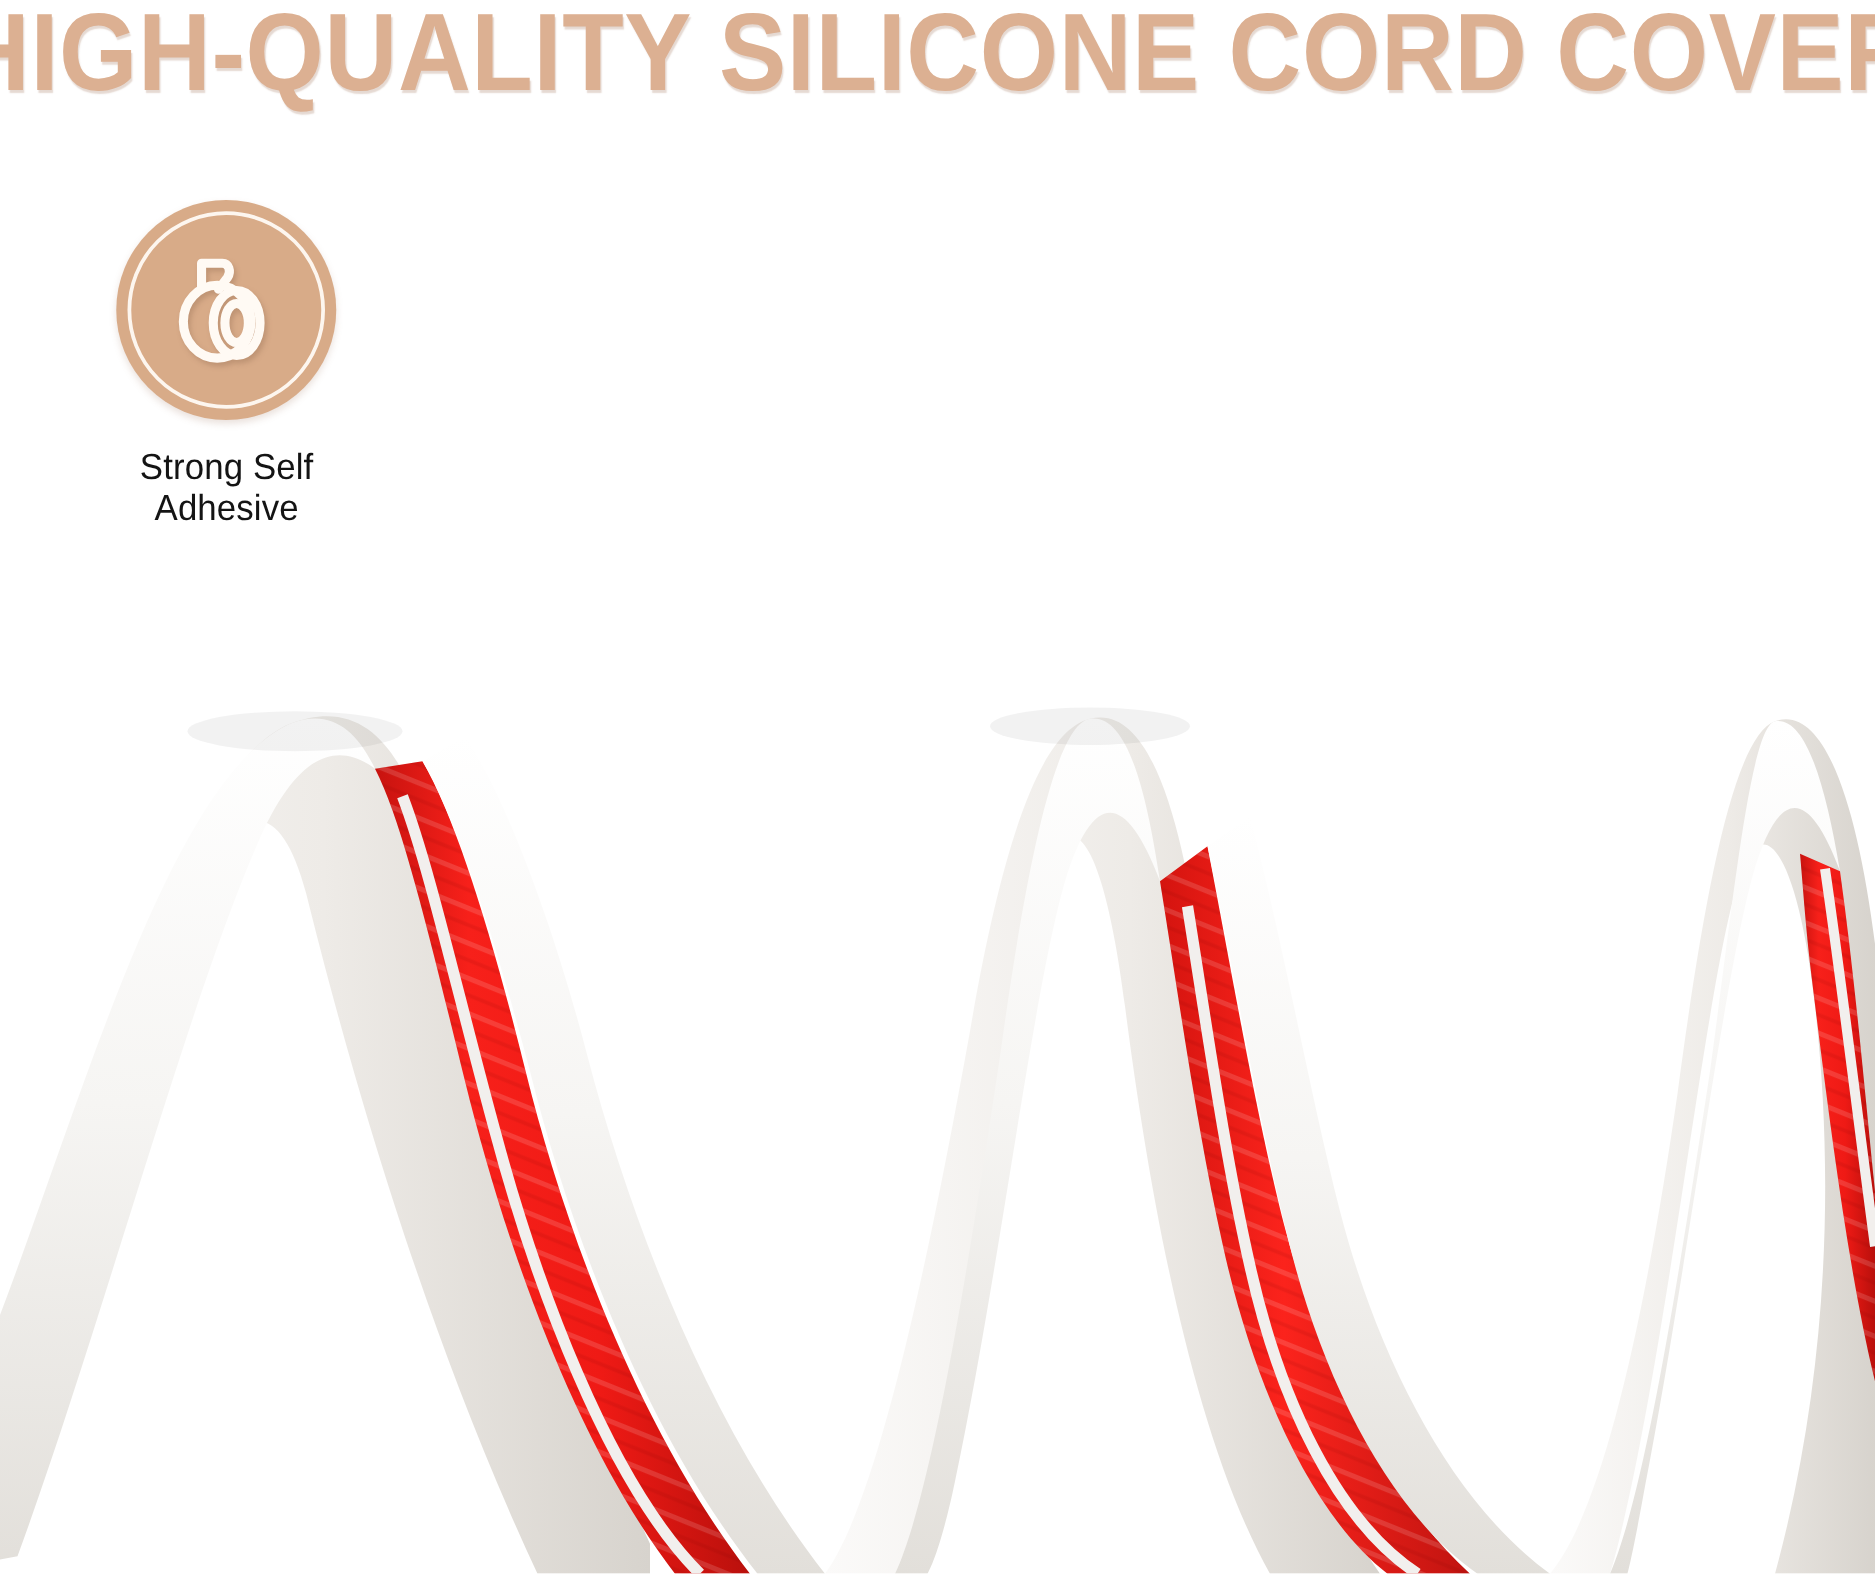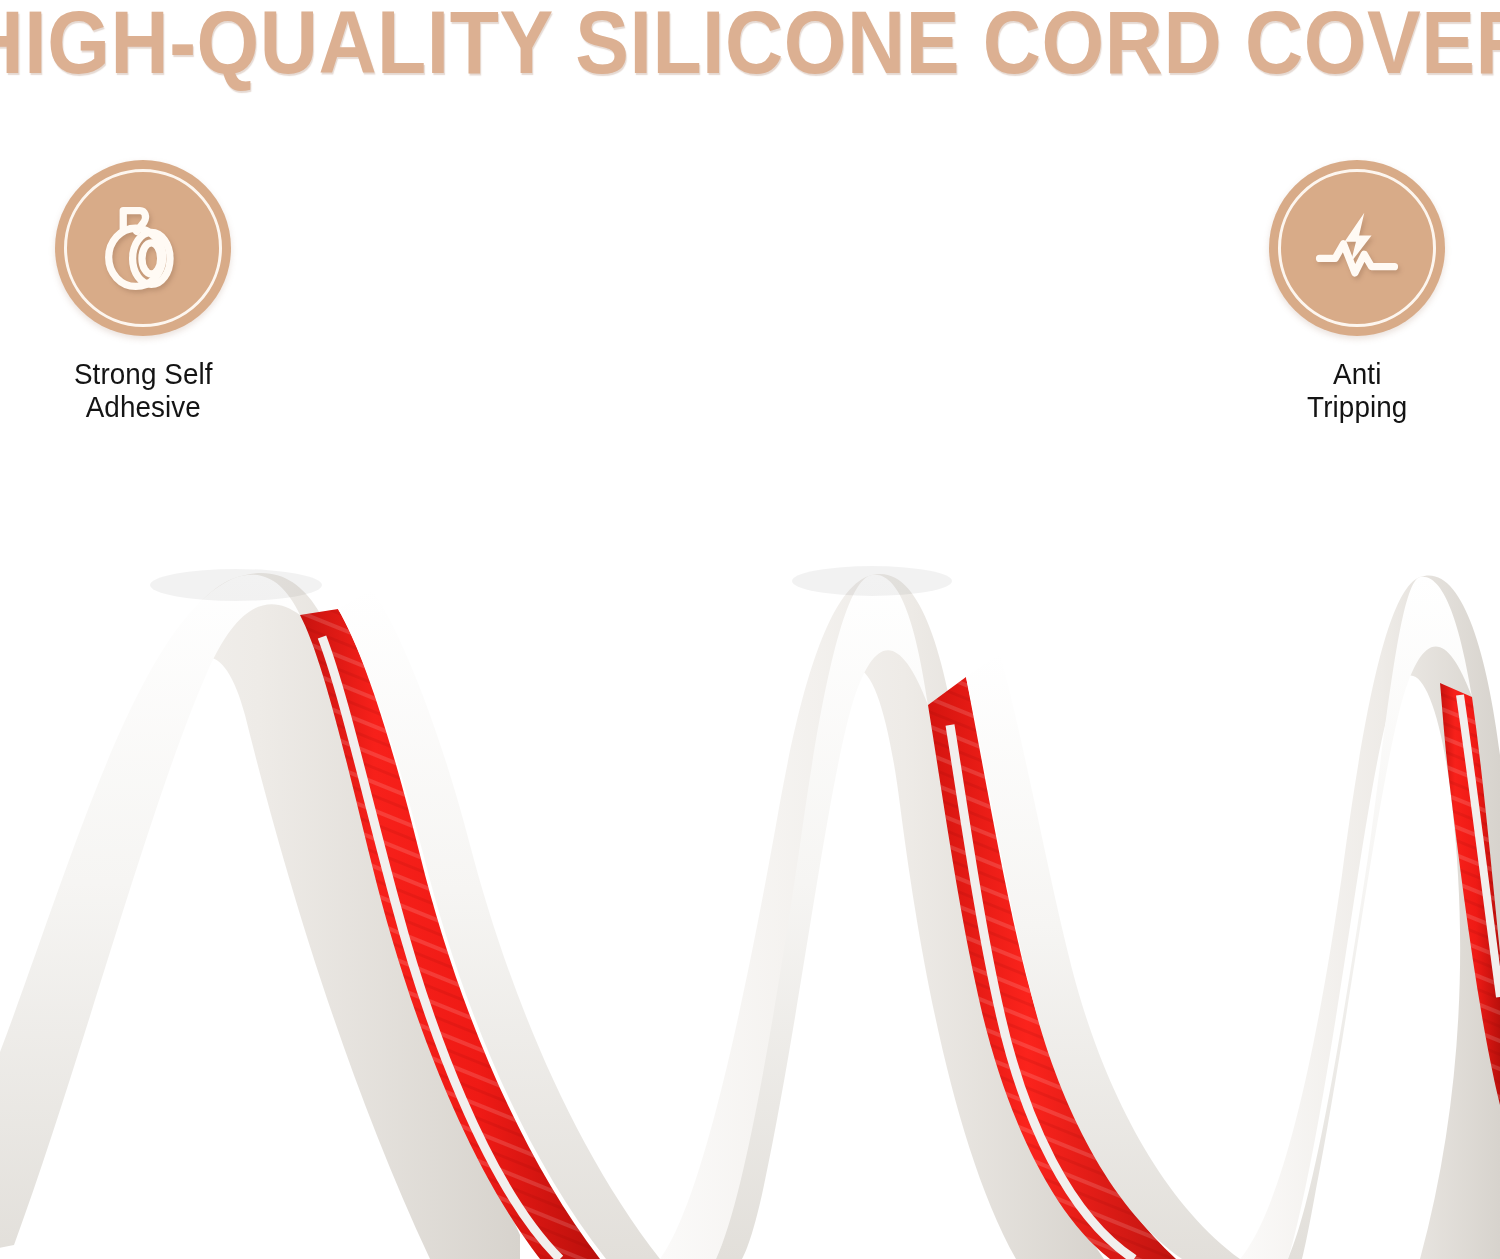--- a/index.html
+++ b/index.html
@@ -36,21 +36,21 @@
     text-shadow:1px 2px 1px rgba(170,130,105,0.30);
   }
 
   
   #features {
     position:absolute;
     left:0; top:160px;
     width:1500px;
     display:flex;
     justify-content:space-between;
-    padding:0 40px;
+    padding:0 78px;
   }
   .feature {
     width:206px;
     display:flex;
     flex-direction:column;
     align-items:center;
   }
   .badge {
     position:relative;
     width:176px; height:176px;
@@ -123,32 +123,20 @@
           <ellipse class="glyph" cx="58" cy="60" rx="18" ry="25"></ellipse>
           <ellipse class="glyph" cx="58" cy="60" rx="9" ry="15"></ellipse>
         </svg>
       </div>
       <div class="caption">
         <span>Strong Self</span>
         <span class="l2">Adhesive</span>
       </div>
     </div>
 
-    <div class="feature">
-      <div class="badge">
-        <svg viewBox="0 0 100 100">
-          <path class="glyph-solid" d="M57 16 L38 44 L49 44 L44 64 L64 38 L52 38 Z"></path>
-          <path class="glyph" d="M14 60 L29 60 L37 46 L48 74 L57 56 L64 68 L86 68"></path>
-        </svg>
-      </div>
-      <div class="caption">
-        <span>Anti</span>
-        <span class="l2">Tripping</span>
-      </div>
-    </div>
 
 
 
 
 
   </div>
 
   <div id="product">
     <svg viewBox="0 0 1500 714" preserveAspectRatio="none">
       <defs>

